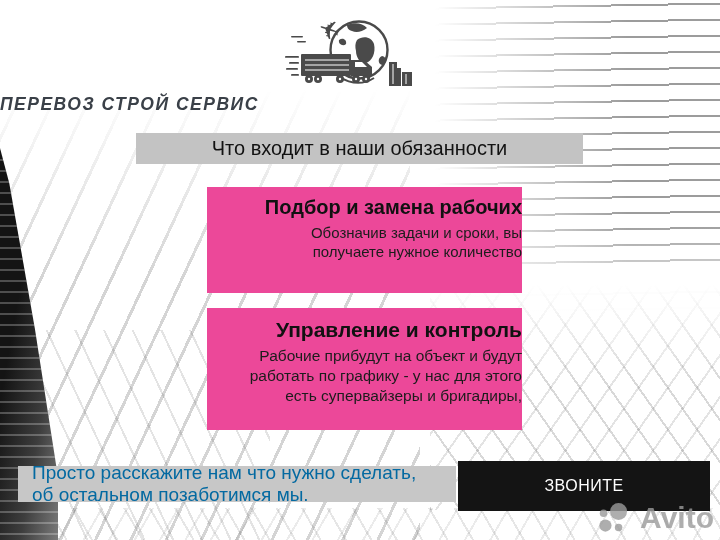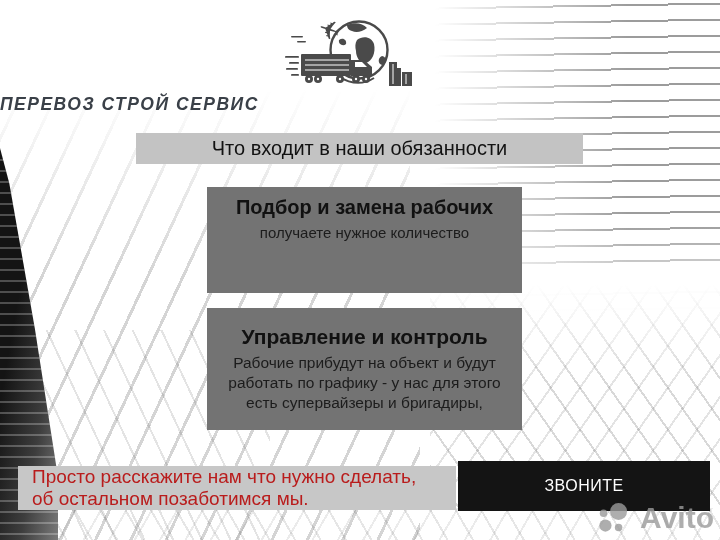--- a/index.html
+++ b/index.html
@@ -61,36 +61,36 @@
 
   
   .banner{
     position:absolute; left:136px; top:133px; width:447px; height:31px;
     background:#c3c3c3; display:flex; align-items:center; justify-content:center;
     font-size:20px; color:#121212;
   }
 
   
   .card{
-    position:absolute; left:207px; width:315px; background:#737373;
-    text-align:center; color:#1c1c1c;
+    position:absolute; left:207px; width:315px; background:#ec4899;
+    text-align:right; color:#1c1c1c;
   }
   .card-1{top:187px; height:106px; padding-top:9px;}
-  .card-2{top:308px; height:122px; padding-top:17px;}
+  .card-2{top:308px; height:122px; padding-top:10px;}
   .card h2{margin:0 0 4px 0; font-size:20px; font-weight:bold; color:#111;}
   .card-2 h2{font-size:21px;}
   .card .line{display:block; font-size:15px; line-height:19px;}
   .card-2 .line{font-size:15.5px; line-height:20px;}
 
   
   .footer-message{
-    position:absolute; left:18px; top:466px; width:438px; height:44px;
+    position:absolute; left:18px; top:466px; width:438px; height:36px;
     background:#c7c7c7; padding-left:14px;
     display:flex; flex-direction:column; justify-content:center;
-    font-size:19px; line-height:22px; color:#b91c1c;
+    font-size:19px; line-height:22px; color:#0369a1;
   }
   .cta{
     position:absolute; left:458px; top:461px; width:252px; height:50px;
     background:#141414; display:flex; align-items:center; justify-content:center;
     color:#ffffff; font-size:16px; letter-spacing:0.5px; cursor:pointer;
   }
 
   
   .watermark{
     position:absolute; right:6px; bottom:6px;
@@ -160,20 +160,21 @@
   </svg>
 
   <div class="brand-name">ПЕРЕВОЗ СТРОЙ СЕРВИС</div>
 
   <div class="banner">
     <span>Что входит в наши обязанности</span>
   </div>
 
   <div class="card card-1">
     <h2>Подбор и замена рабочих</h2>
+    <span class="line">Обозначив задачи и сроки, вы</span>
     <span class="line">получаете нужное количество</span>
   </div>
 
   <div class="card card-2">
     <h2>Управление и контроль</h2>
     <span class="line">Рабочие прибудут на объект и будут</span>
     <span class="line">работать по графику - у нас для этого</span>
     <span class="line">есть супервайзеры и бригадиры,</span>
   </div>
 

